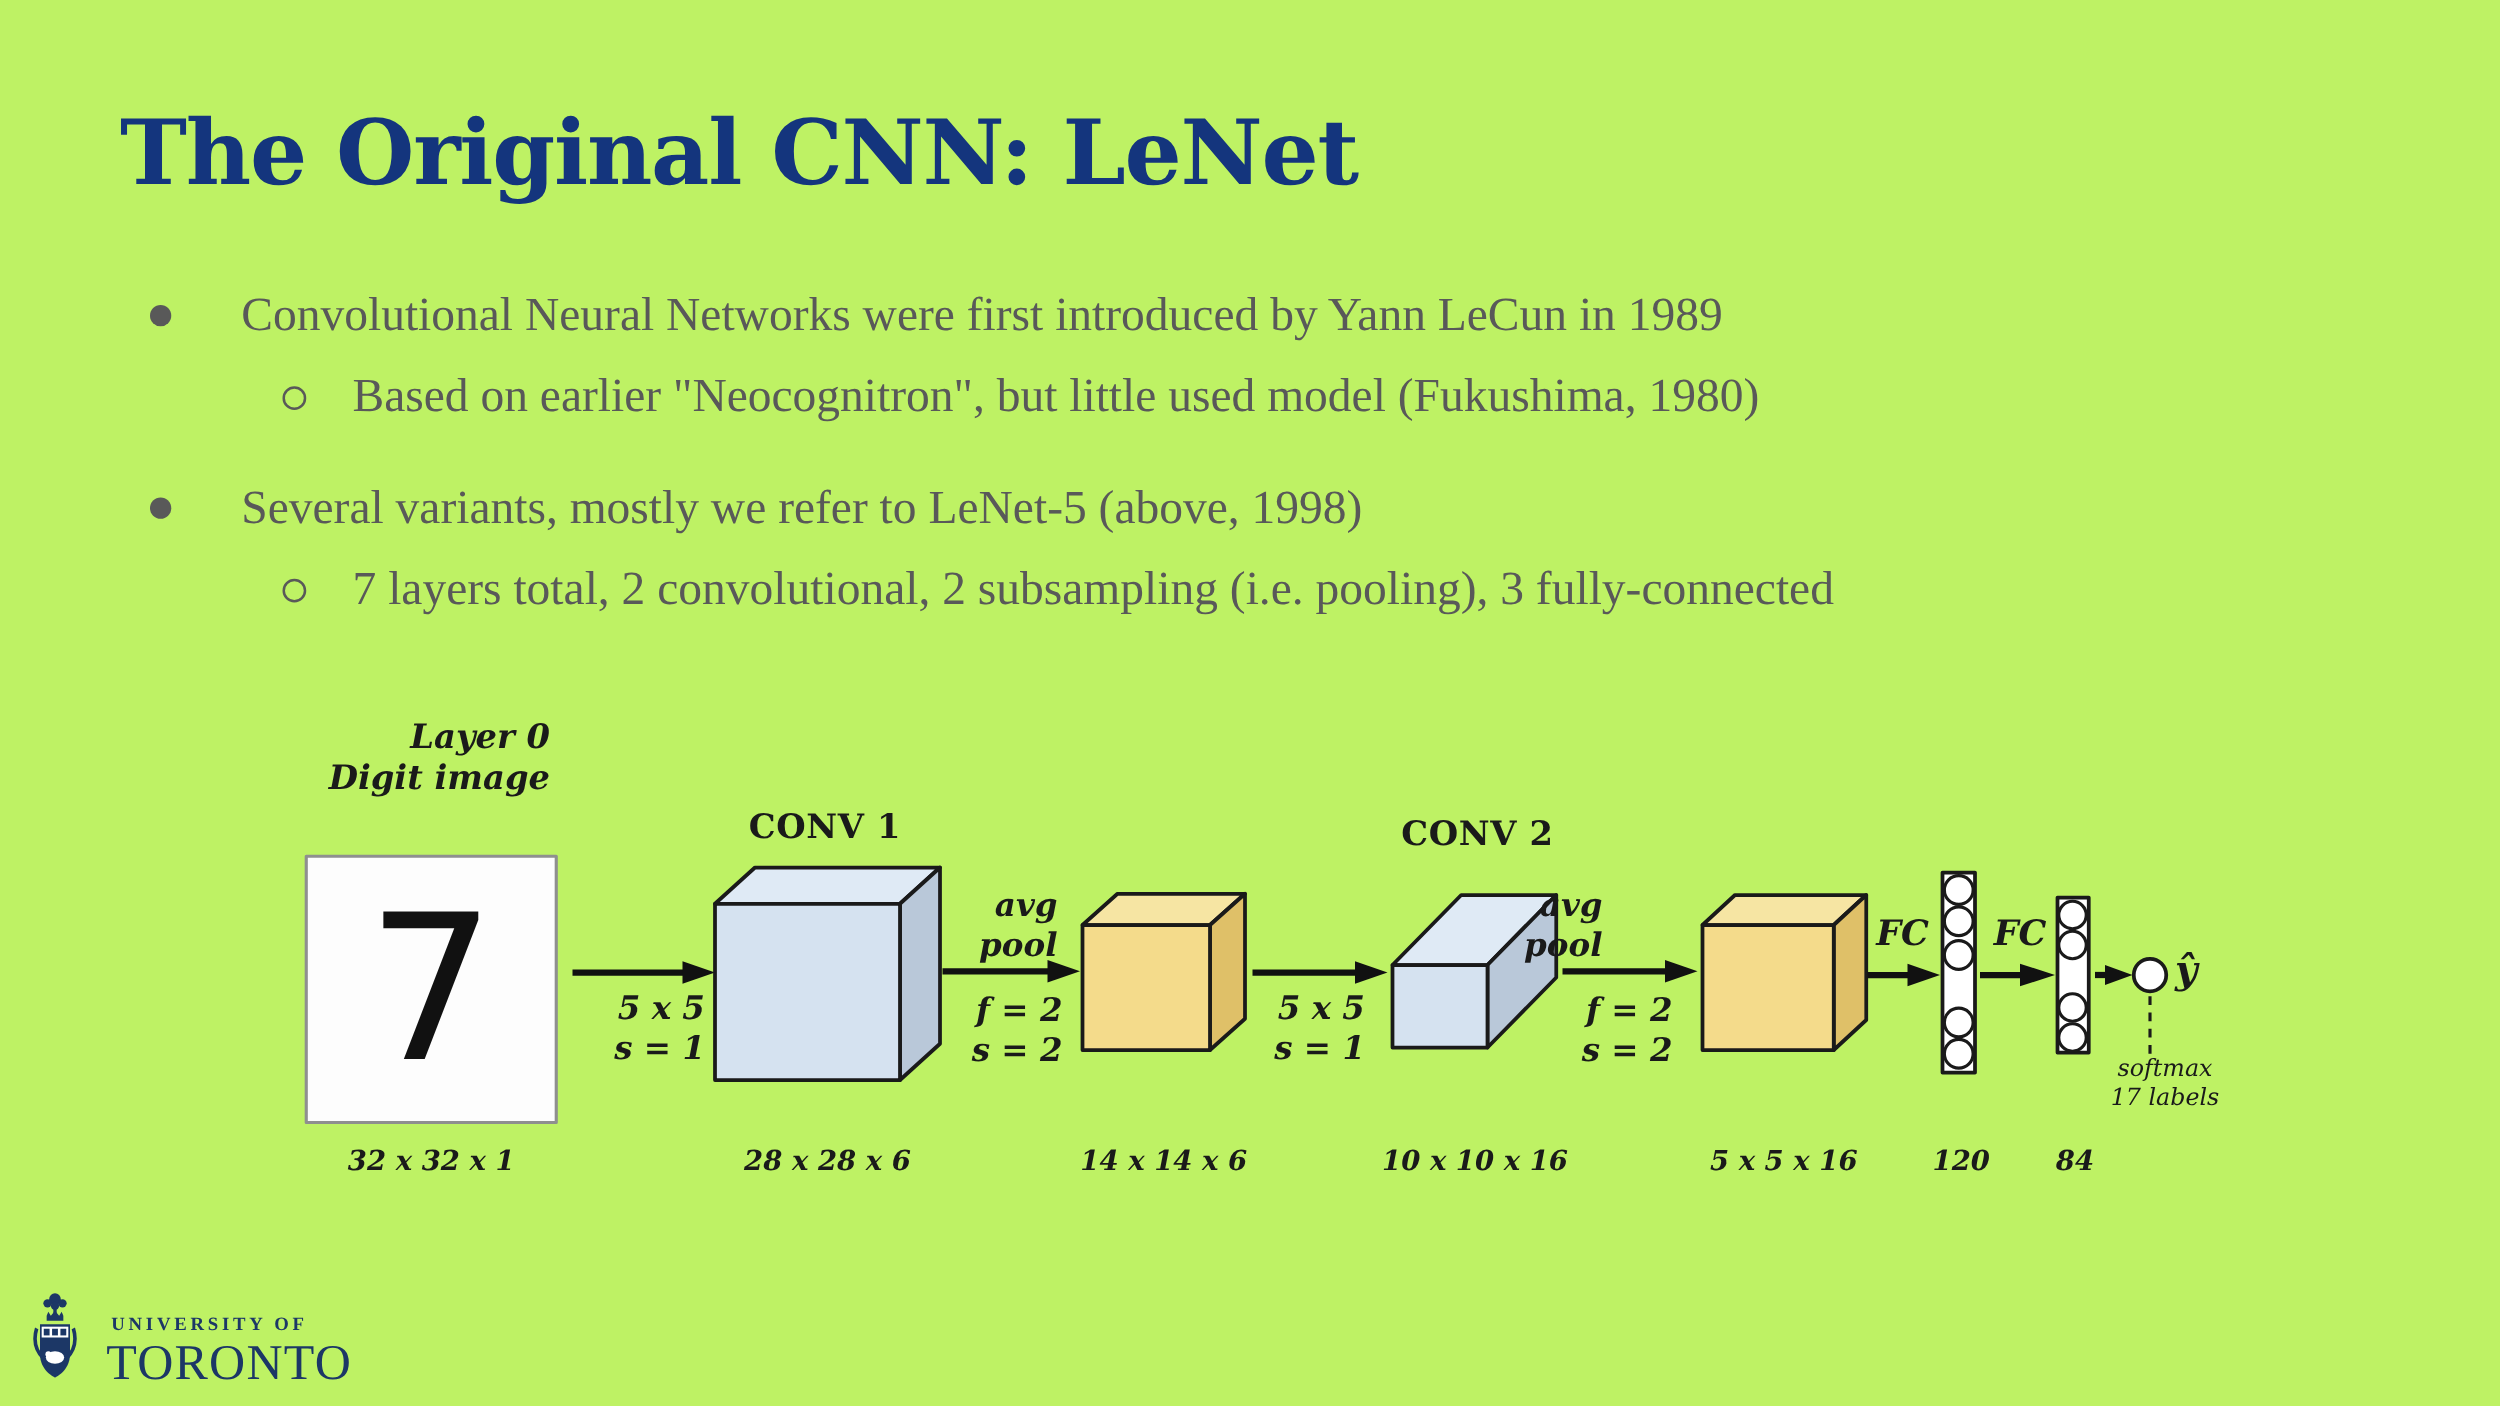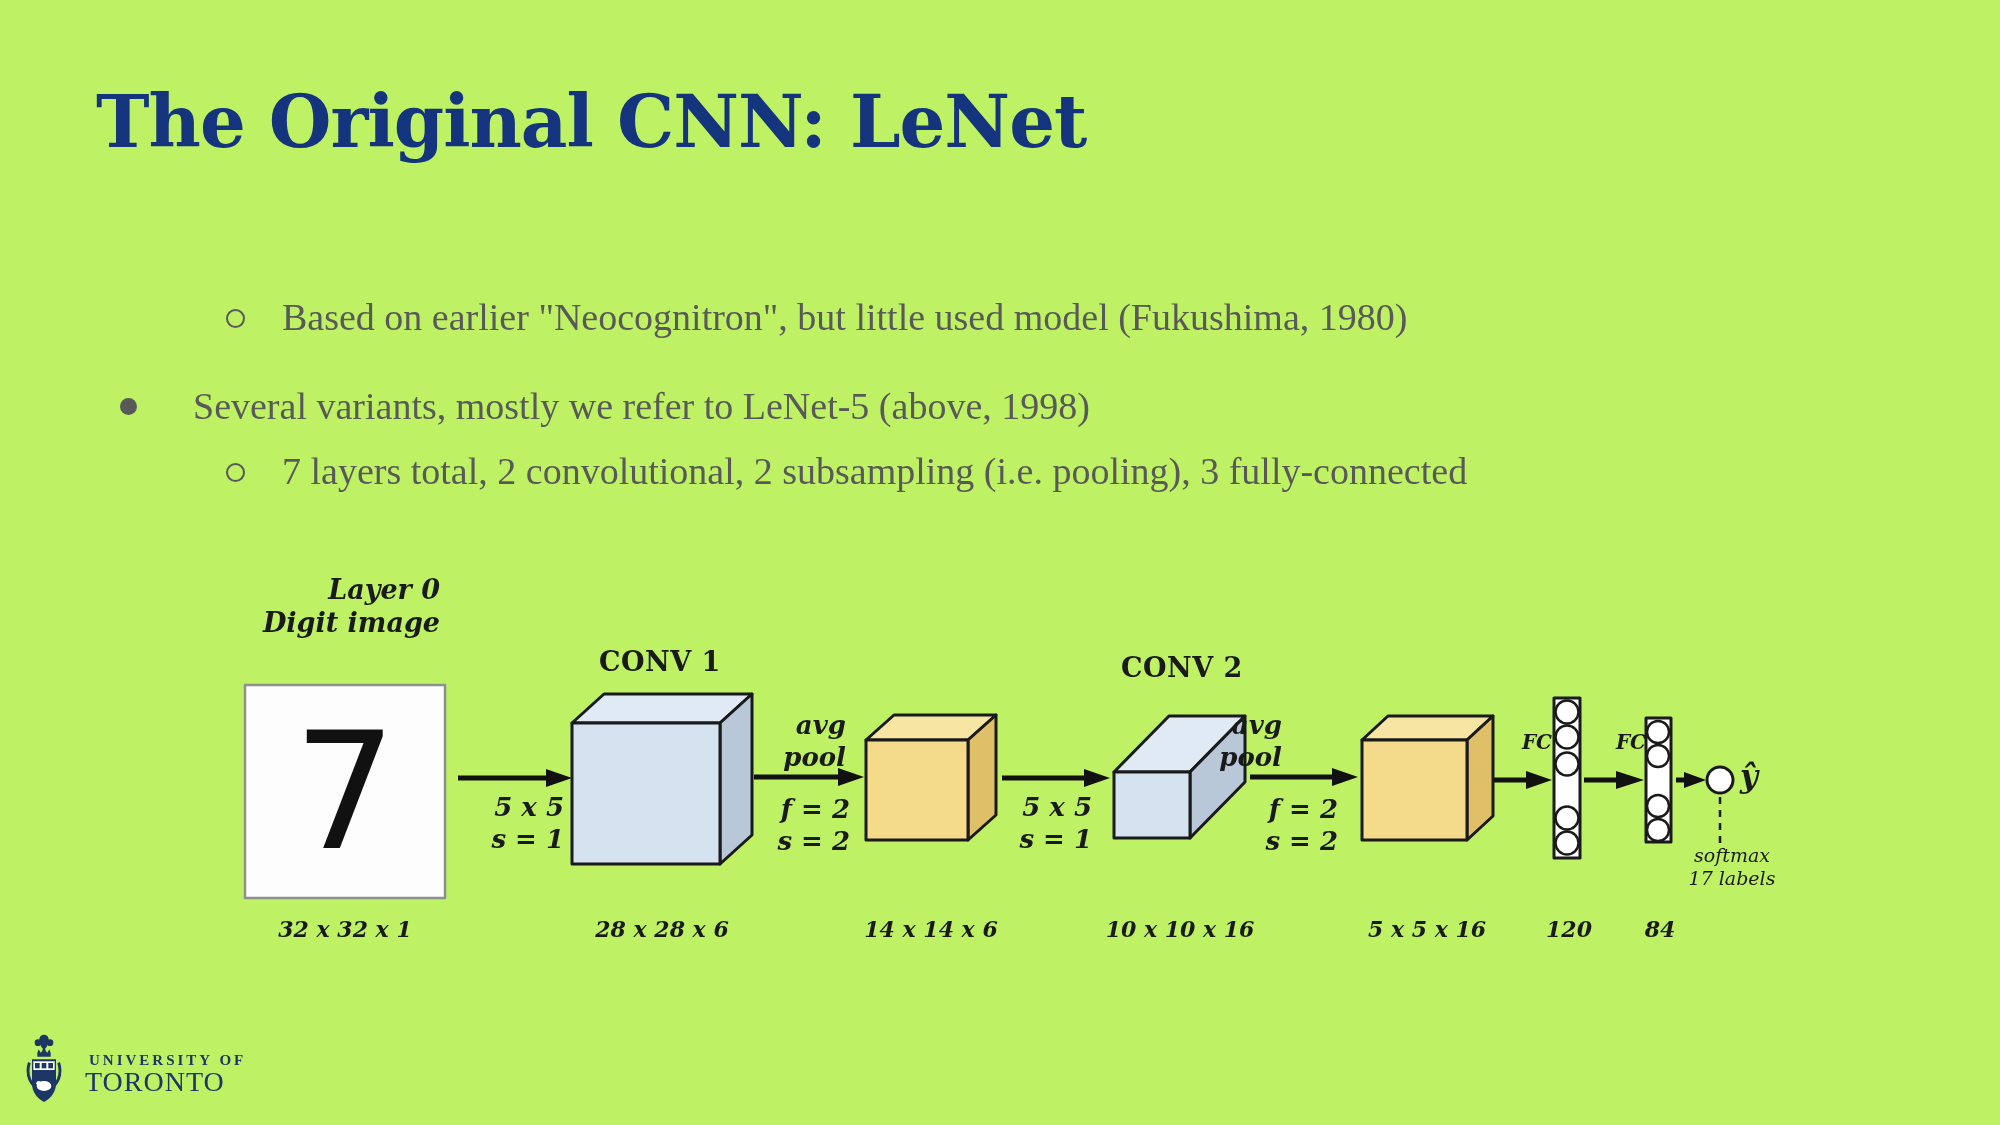--- a/index.html
+++ b/index.html
@@ -43,43 +43,47 @@
   .two-line{line-height:1.22;text-align:right;}
   .kernel{font-size:26px;}
   .pool{font-size:26px;}
   .dims{font-size:22px;font-weight:bold;font-style:italic;top:916px;}
   .digit{
     position:absolute;left:245px;top:685px;width:200px;height:213px;
     display:flex;align-items:center;justify-content:center;
     font-family:"DejaVu Sans", sans-serif;font-size:162px;font-weight:400;color:#111;
   }
   .layer0{left:250px;top:574px;width:190px;font-size:27px;}
-  .fc-label{font-size:20px;text-align:right;}
+  .fc-label{font-size:28px;}
   .yhat{position:absolute;left:1740px;top:758px;font-size:31px;font-weight:bold;font-style:italic;color:var(--ink);font-family:"DejaVu Serif", serif;}
   .softmax{left:1672px;top:844px;width:120px;font-size:19px;font-style:italic;line-height:1.22;text-align:center;}
 
   
   .logo-crest{position:absolute;left:24px;top:1034px;}
   .logo-line1{
     position:absolute;left:89px;top:1052px;
     font-family:"Liberation Serif", serif;font-weight:bold;font-size:15px;
     letter-spacing:3px;color:var(--uoft-navy);
   }
   .logo-line2{
     position:absolute;left:85px;top:1066px;
-    font-family:"Liberation Serif", serif;font-size:28px;letter-spacing:1px;color:var(--uoft-navy);
+    font-family:"Liberation Serif", serif;font-size:40px;letter-spacing:1px;color:var(--uoft-navy);
   }
 </style>
 </head>
 <body>
 
 <div class="slide">
 
   <div class="slide-title">The Original CNN: LeNet</div>
 
+  <div class="bullet-row row-l1 row1">
+    <span class="marker filled"></span>
+    <span>Convolutional Neural Networks were first introduced by Yann LeCun in 1989</span>
+  </div>
   <div class="bullet-row row-l2 row2">
     <span class="marker hollow"></span>
     <span>Based on earlier "Neocognitron", but little used model (Fukushima, 1980)</span>
   </div>
   <div class="bullet-row row-l1 row3">
     <span class="marker filled"></span>
     <span>Several variants, mostly we refer to LeNet-5 (above, 1998)</span>
   </div>
   <div class="bullet-row row-l2 row4">
     <span class="marker hollow"></span>

